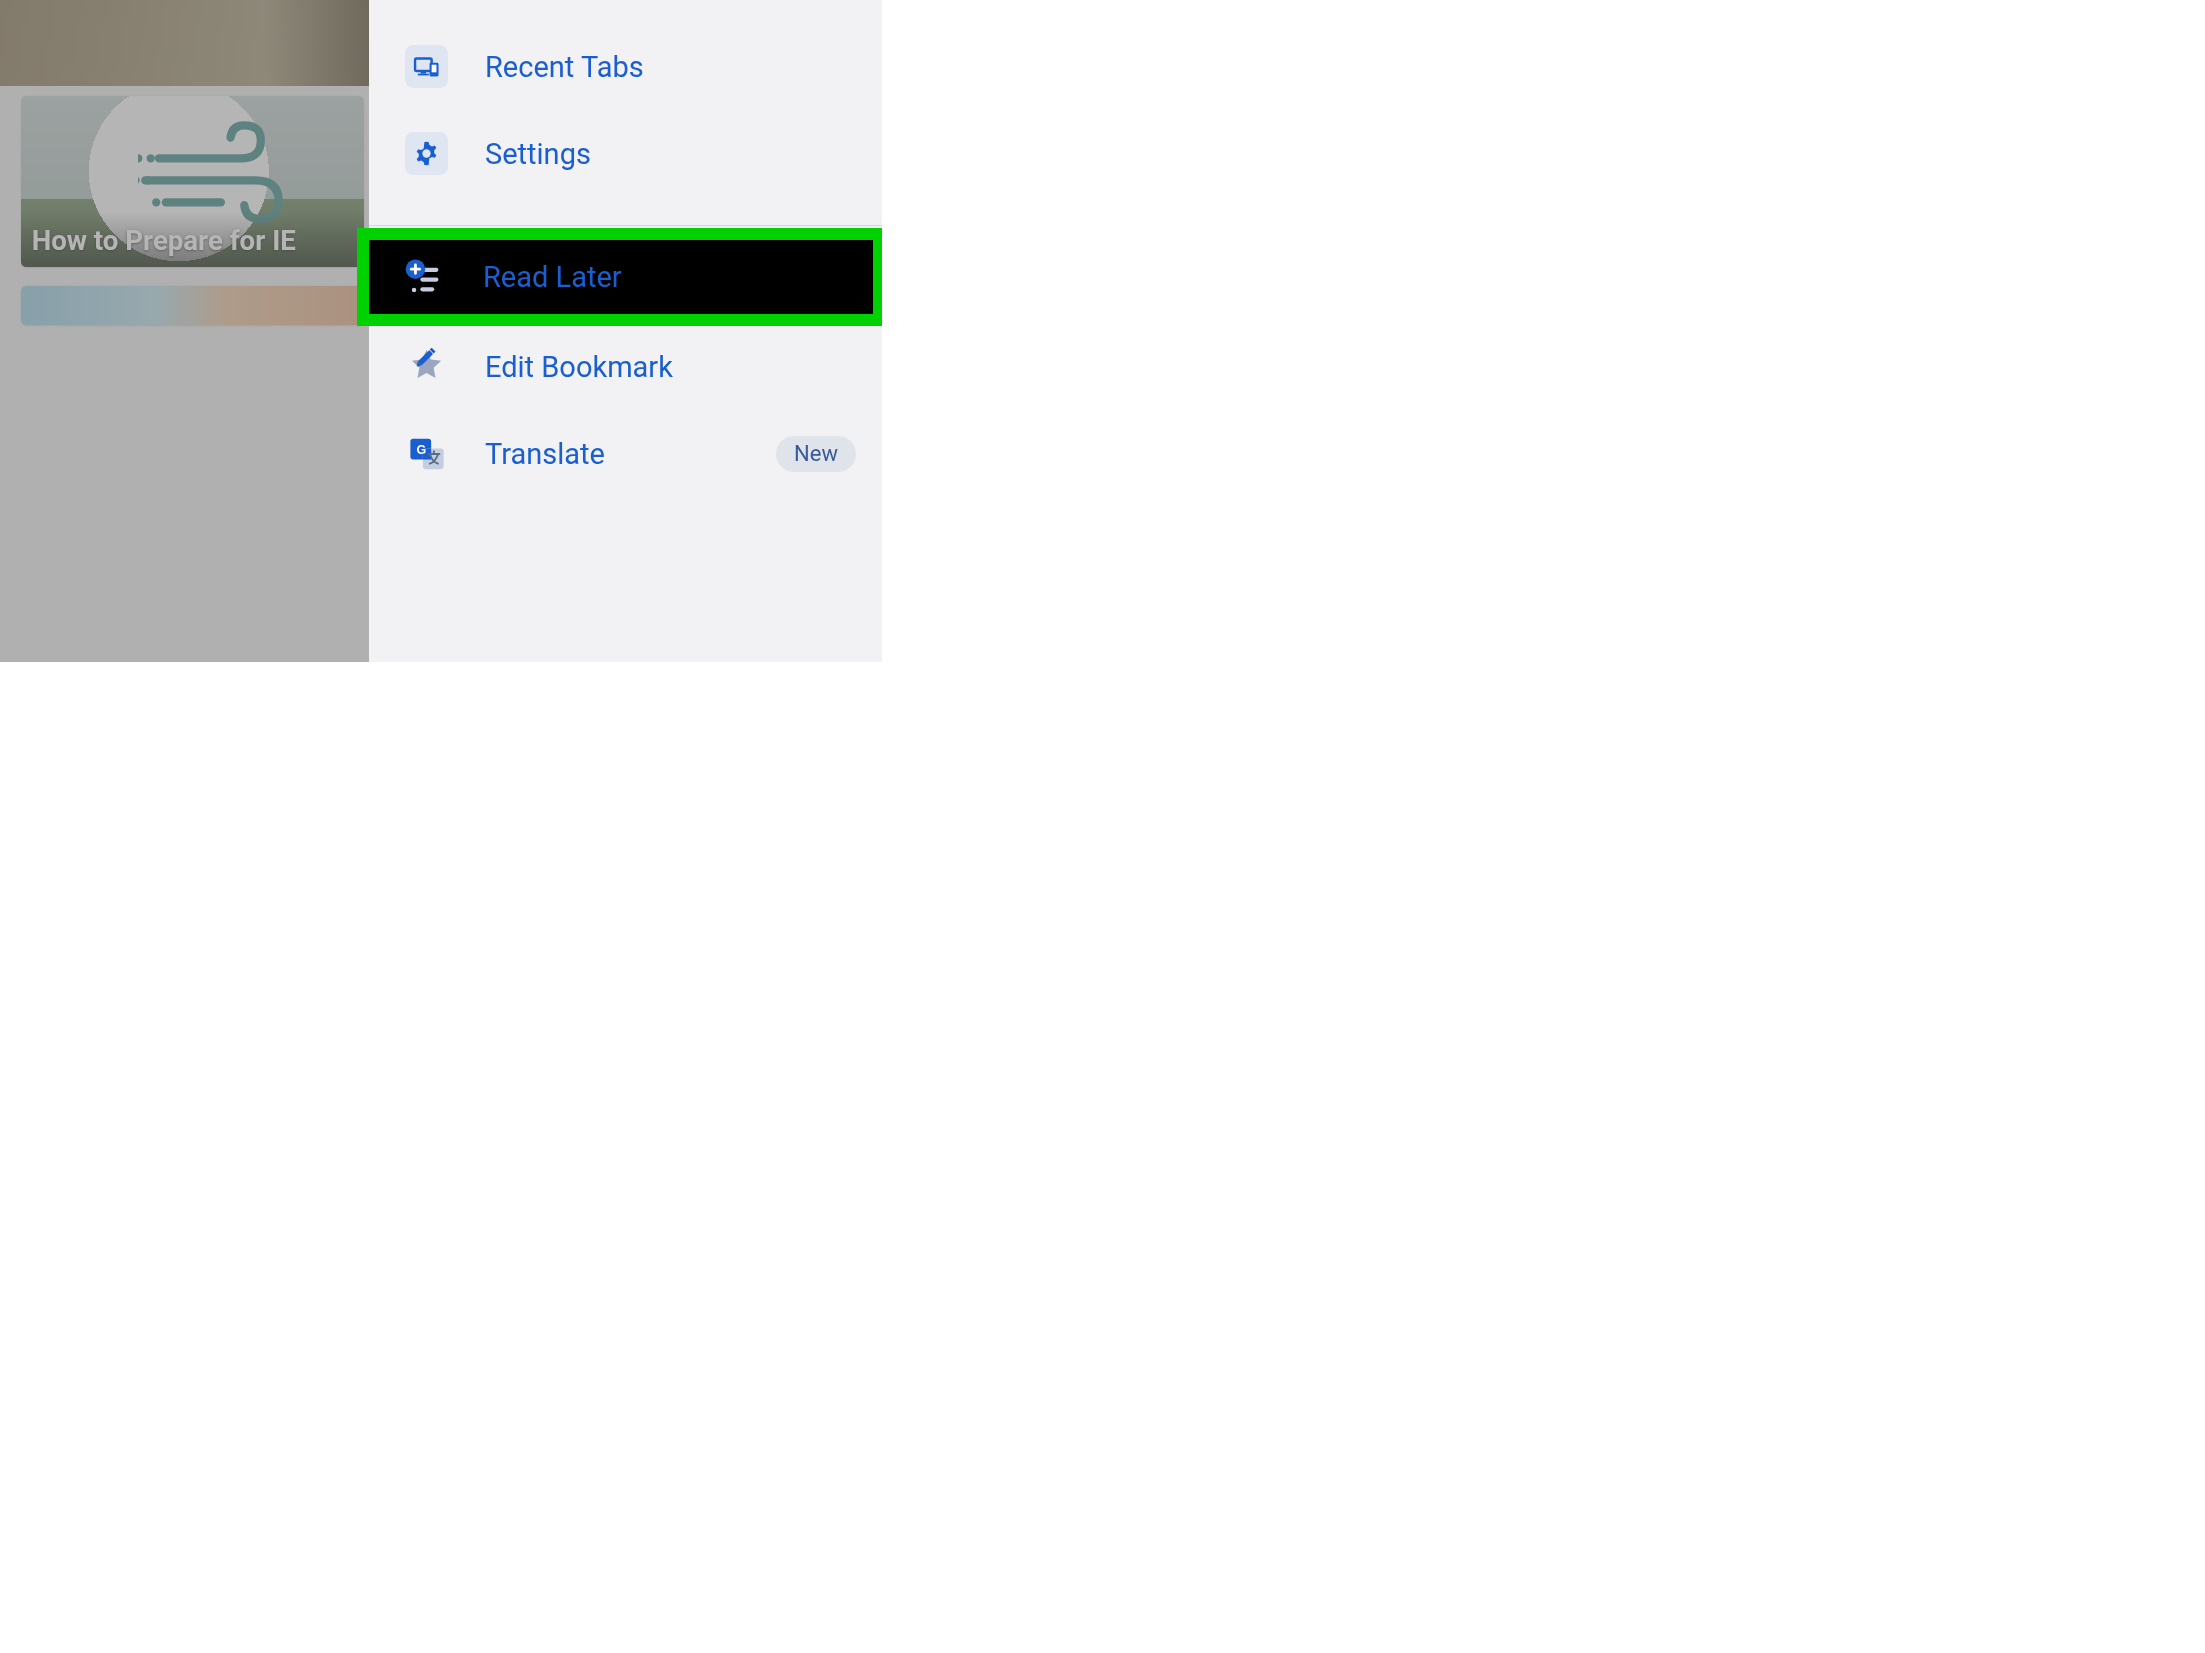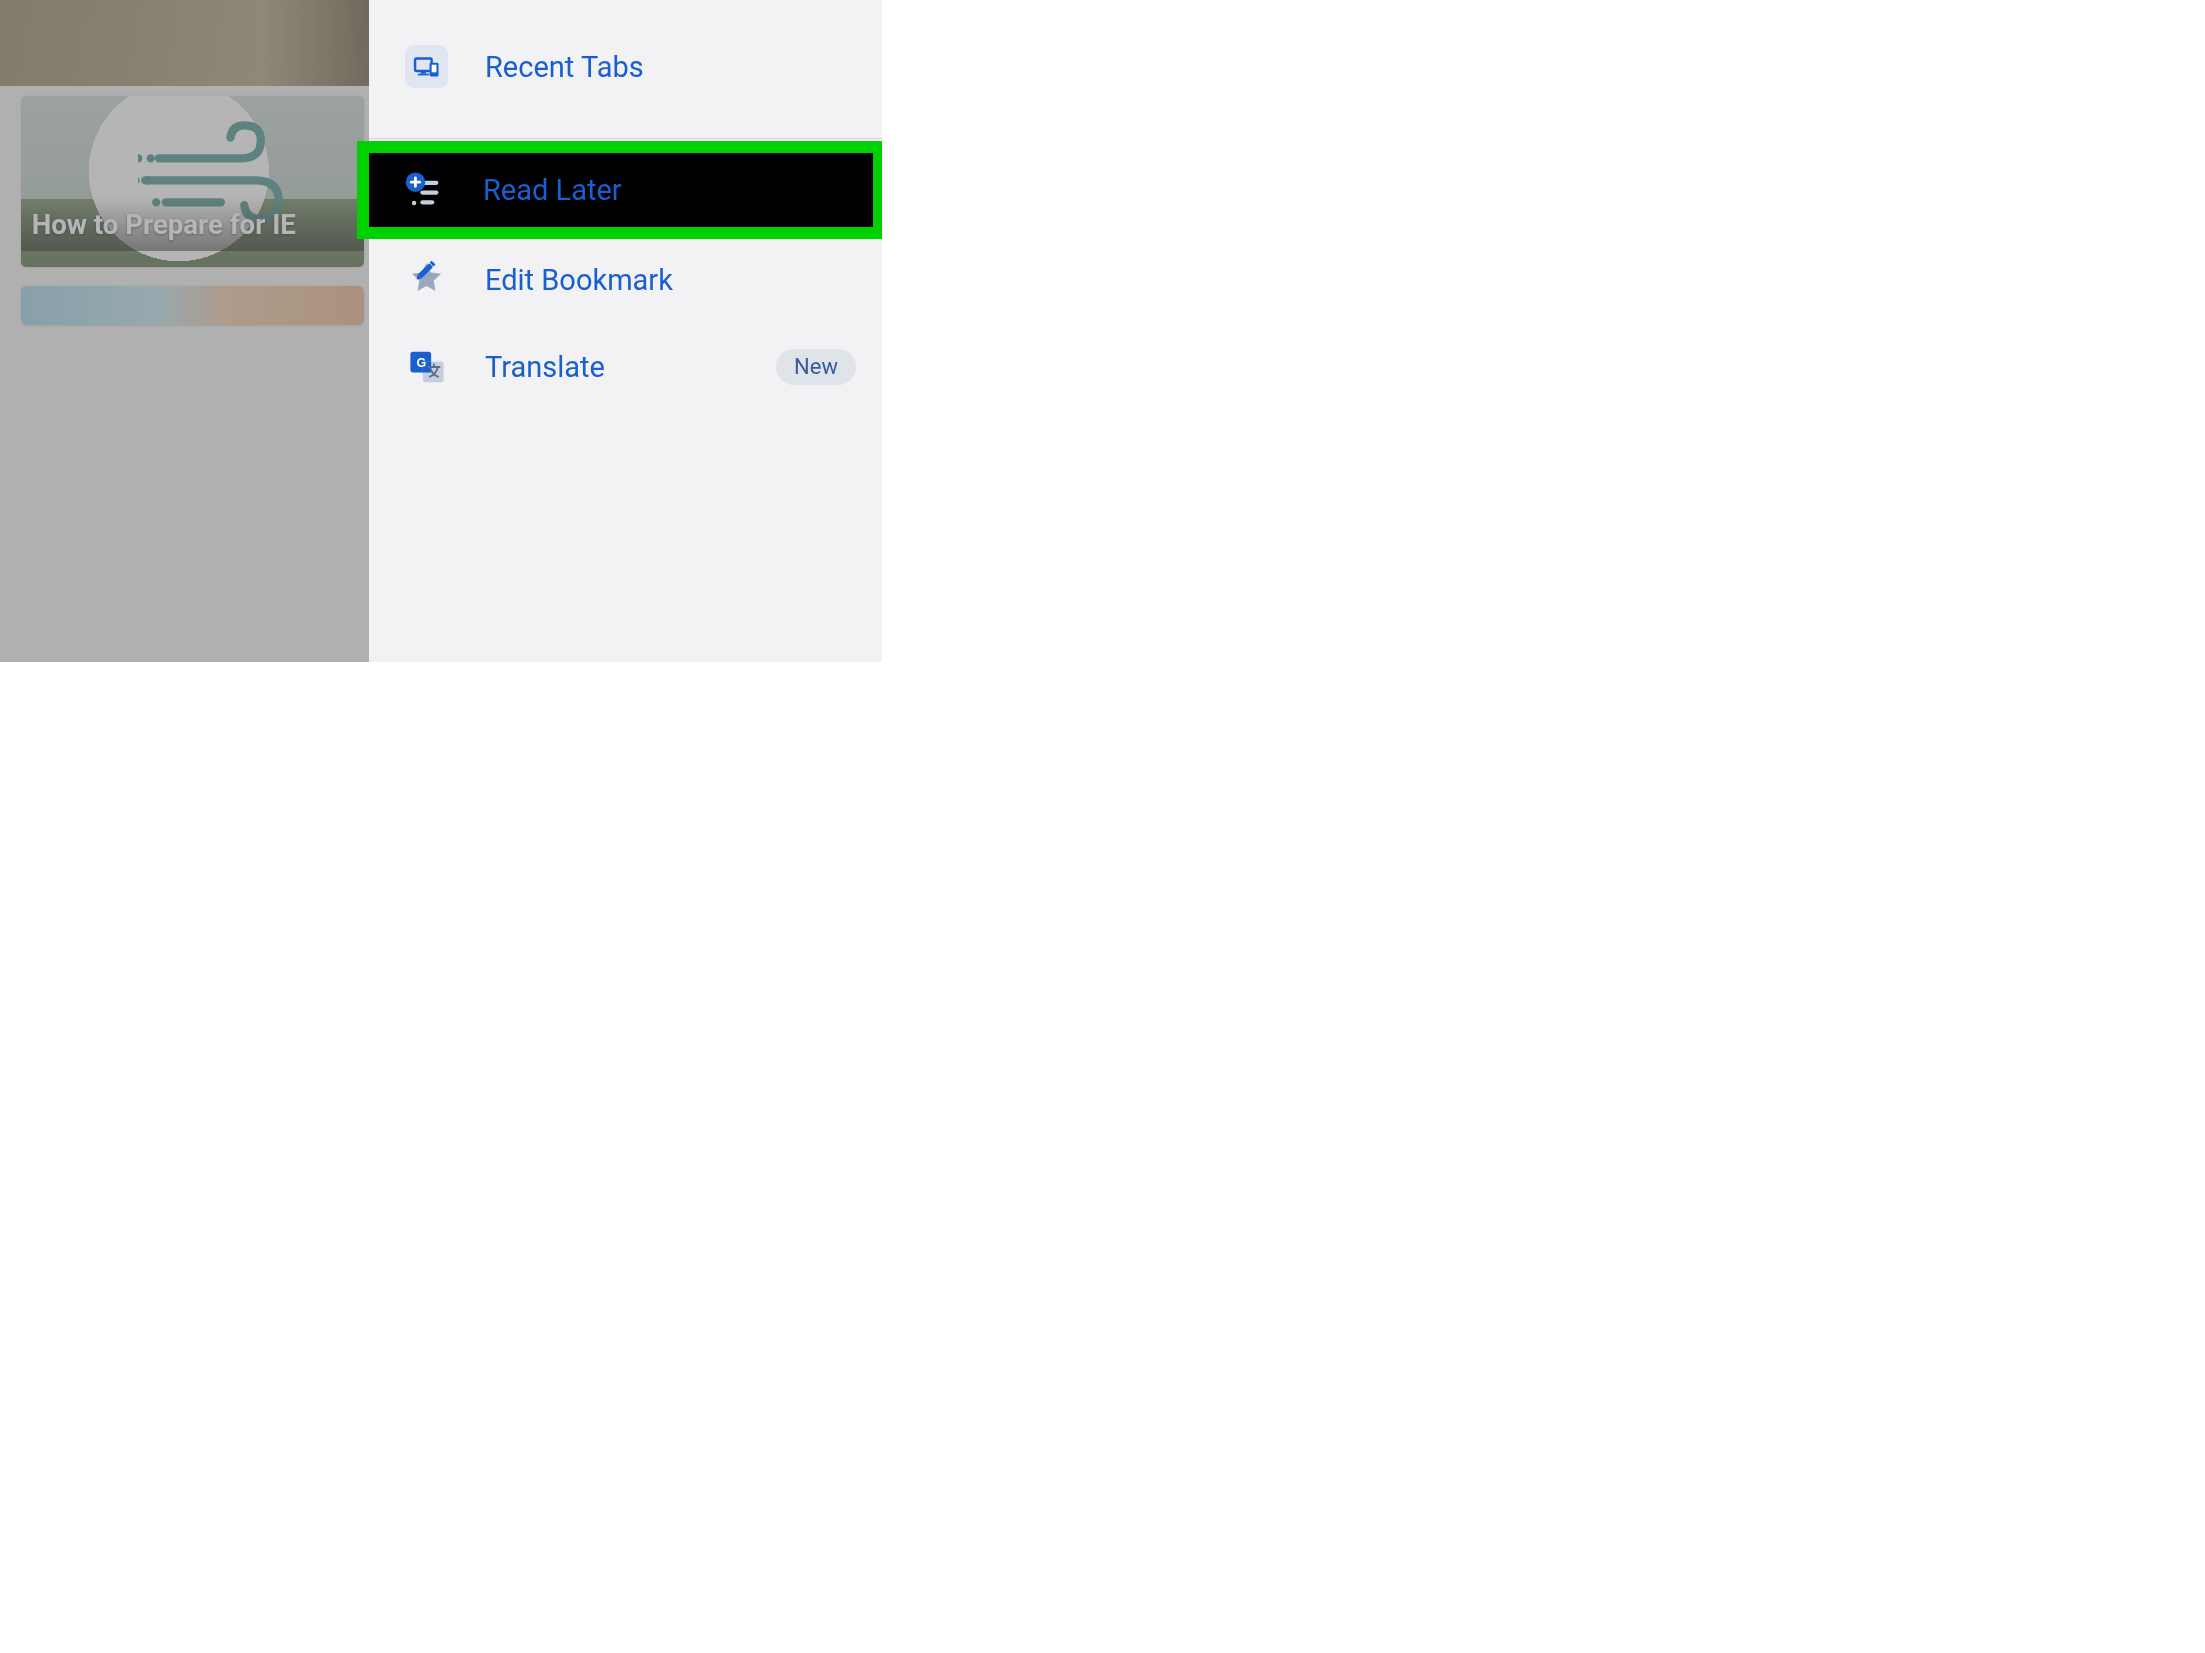--- a/index.html
+++ b/index.html
@@ -8,21 +8,21 @@
 
   
   .bg { position: absolute; inset: 0; }
   .hero { position: absolute; left: 0; top: 0; width: 882px; height: 86px; background:
     linear-gradient(135deg, rgba(0,0,0,0.25), rgba(0,0,0,0.15)),
     linear-gradient(90deg, #bfa67a 0%, #d6c79b 30%, #6b5a3a 45%, #c9b98e 60%, #e8d37a 75%, #f5e38a 100%);
   }
   .cards { position: absolute; left: 20.7px; top: 96px; right: 20.7px; bottom: 0; }
   .card { position: relative; width: 343px; border-radius: 5.5px; overflow: hidden; margin-bottom: 19.3px; box-shadow: 0 0.7px 2.1px rgba(0,0,0,0.15); }
   .card .img { width: 100%; height: 171px; display: block; }
-  .card .caption { position: absolute; left: 0; right: 0; bottom: 16px; padding: 12.4px 11px 9.6px; color: #fff; font-size: 27.6px; font-weight: 700; text-shadow: 0 0.7px 2.8px rgba(0,0,0,0.6); background: linear-gradient(to top, rgba(0,0,0,0.55), rgba(0,0,0,0)); white-space: nowrap; overflow: hidden; }
+  .card .caption { position: absolute; left: 0; right: 0; bottom: 0; padding: 12.4px 11px 9.6px; color: #fff; font-size: 27.6px; font-weight: 700; text-shadow: 0 0.7px 2.8px rgba(0,0,0,0.6); background: linear-gradient(to top, rgba(0,0,0,0.55), rgba(0,0,0,0)); white-space: nowrap; overflow: hidden; }
 
   .card1 .img { background:
       radial-gradient(circle at 46% 44%, #ffffff 0 90px, transparent 90px),
       linear-gradient(180deg, #c5d4d1 0%, #b7c7c3 60%, #6e8a5e 60%, #4f6b3f 100%);
   }
   .card1 .wind { position: absolute; left: 117px; top: 20.7px; width: 152px; height: 117px; }
 
   .card2 { height: 229px; }
   .card2 .img { height: 229px; background:
       linear-gradient(180deg, #6f3e2e 0%, #874c39 55%, #b06c40 55%, #d28a55 100%);
@@ -110,20 +110,29 @@
             <rect x="11" y="27" width="8" height="3" class="blue"></rect>
             <rect x="7" y="30" width="16" height="2.5" class="blue"></rect>
             <rect x="24" y="14" width="13" height="20" rx="2" class="blue"></rect>
             <rect x="27" y="17" width="7" height="11" class="white"></rect>
           </svg>
         </div>
         <span class="label">Recent Tabs</span>
       </div>
 
 
+      <div class="item">
+        <div class="icon-wrap">
+          <svg width="29" height="29" viewBox="0 0 42 42">
+            <path class="blue" d="M21 4l3 .5 1.2 4.2 3.7 2.1 4.2-1.4 2.1 3.6-3 3.2.0 4.3 3 3.2-2.1 3.6-4.2-1.4-3.7 2.1L24 37.5 21 38l-3-.5-1.2-4.2-3.7-2.1-4.2 1.4-2.1-3.6 3-3.2v-4.3l-3-3.2 2.1-3.6 4.2 1.4 3.7-2.1L18 4.5z"></path>
+            <circle cx="21" cy="21" r="6" fill="#dfe6f2"></circle>
+          </svg>
+        </div>
+        <span class="label">Settings</span>
+      </div>
 
       <div class="group-gap"></div>
       <div class="divider"></div>
 
       <div class="section2">
 
         <div class="item highlighted" style="height:92px">
           <div class="highlight-border"></div>
           <div class="icon-plain">
             <svg width="39" height="39" viewBox="0 0 56 56">

